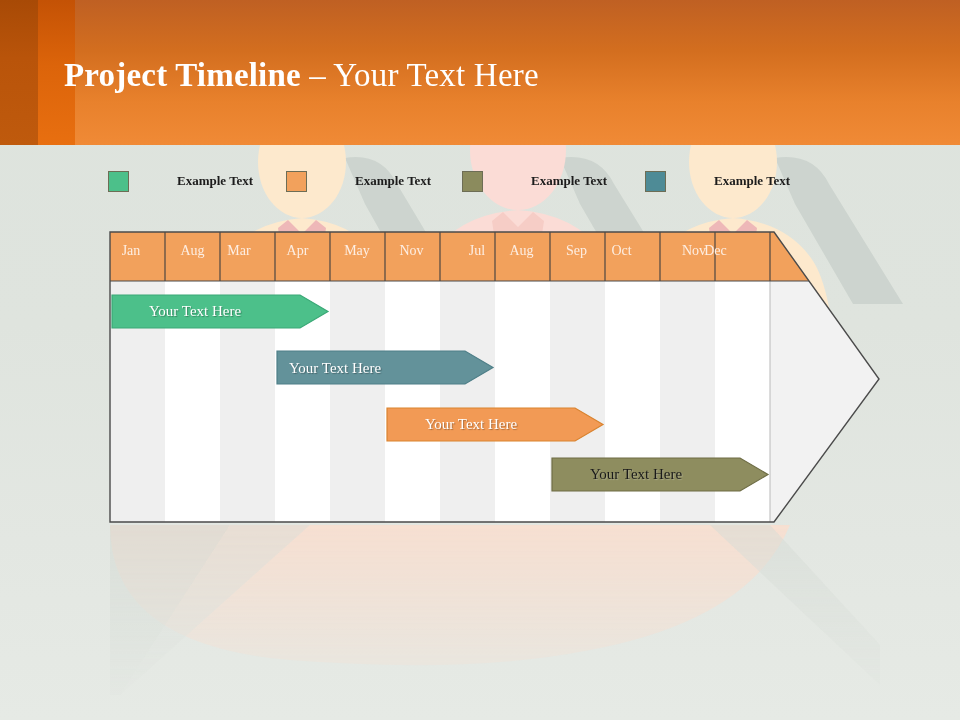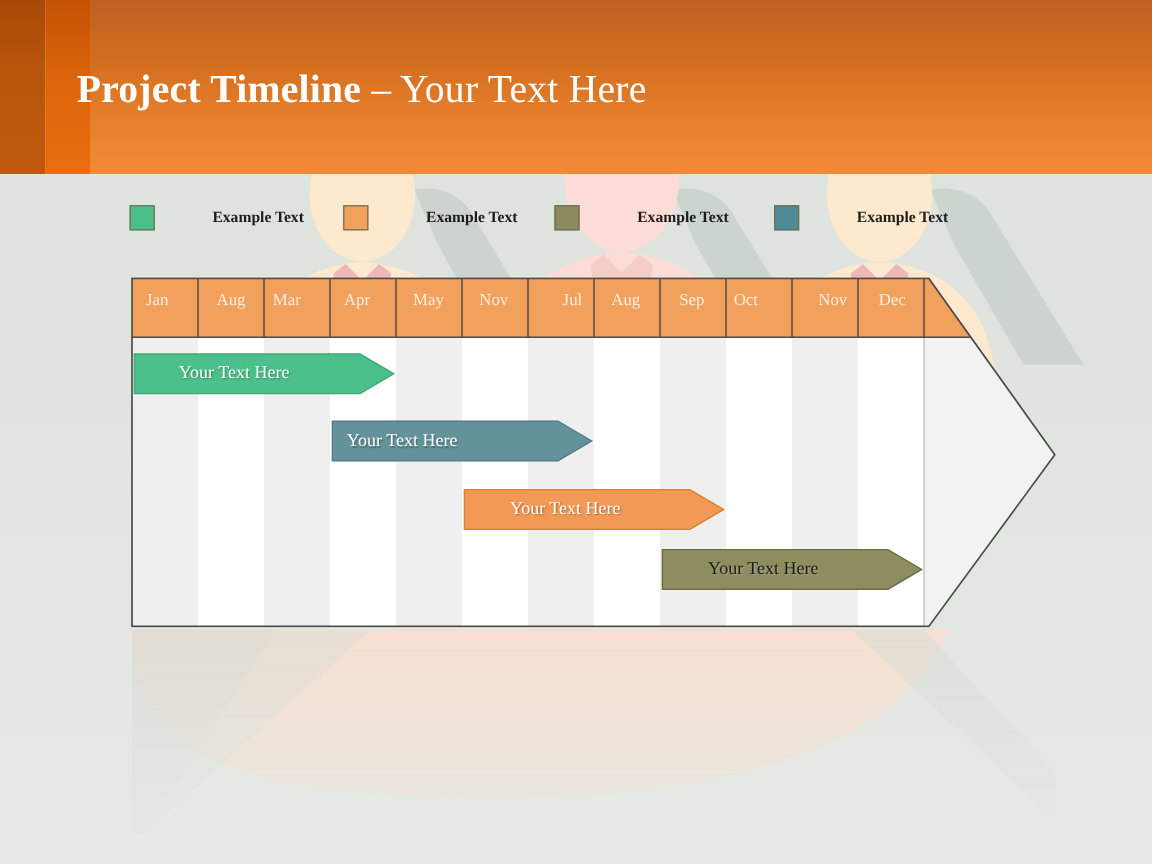--- a/index.html
+++ b/index.html
@@ -264,21 +264,21 @@
       <div class="month-label" style="left: 165px; width: 55px;">Aug</div>
       <div class="month-label" style="left: 220px; width: 38px;">Mar</div>
       <div class="month-label" style="left: 275px; width: 45px;">Apr</div>
       <div class="month-label" style="left: 340px; width: 34px;">May</div>
       <div class="month-label" style="left: 384px; width: 55px;">Nov</div>
       <div class="month-label" style="left: 439px; width: 76px;">Jul</div>
       <div class="month-label" style="left: 494px; width: 55px;">Aug</div>
       <div class="month-label" style="left: 549px; width: 55px;">Sep</div>
       <div class="month-label" style="left: 604px; width: 35px;">Oct</div>
       <div class="month-label" style="left: 659px; width: 70px;">Nov</div>
-      <div class="month-label" style="left: 706px; width: 75px;">Dec</div>
+      <div class="month-label" style="left: 678px; width: 75px;">Dec</div>
     </div>
 
   <div id="barLabels">
       <div class="bar-text light" style="left: 149px; top: 303px;">Your  Text Here</div>
       <div class="bar-text light" style="left: 289px; top: 360px;">Your  Text Here</div>
       <div class="bar-text light" style="left: 425px; top: 416px;">Your  Text Here</div>
       <div class="bar-text dark" style="left: 590px; top: 466px;">Your  Text Here</div>
     </div>
 
 </div>

